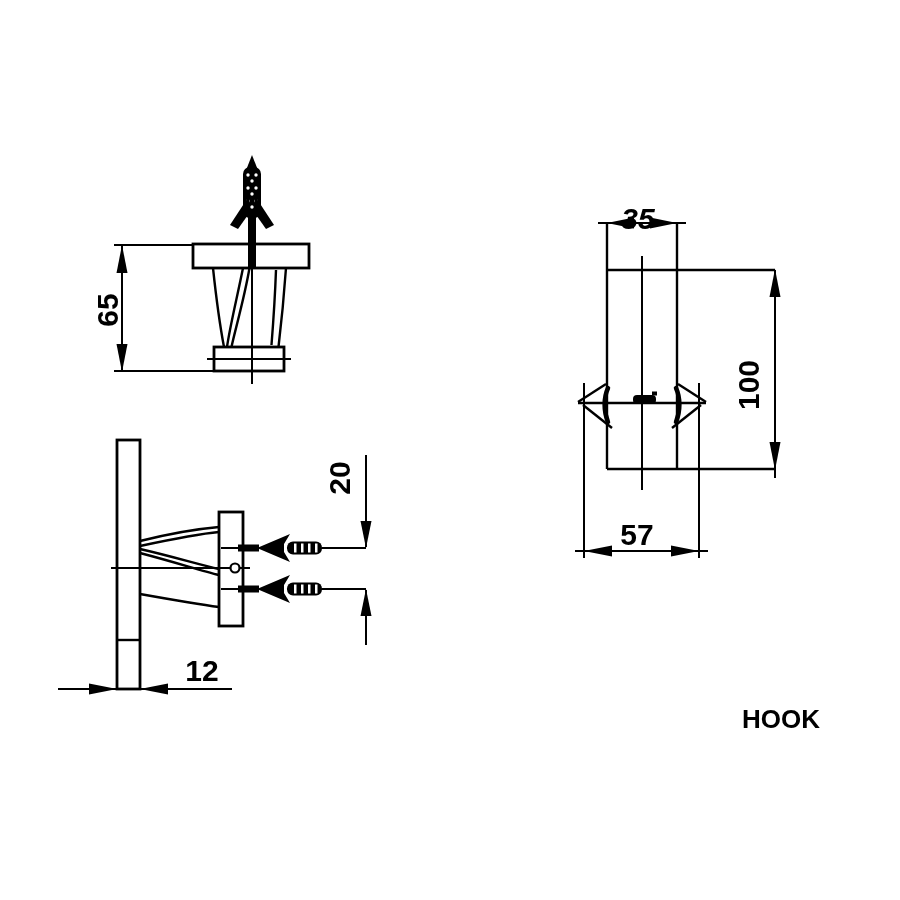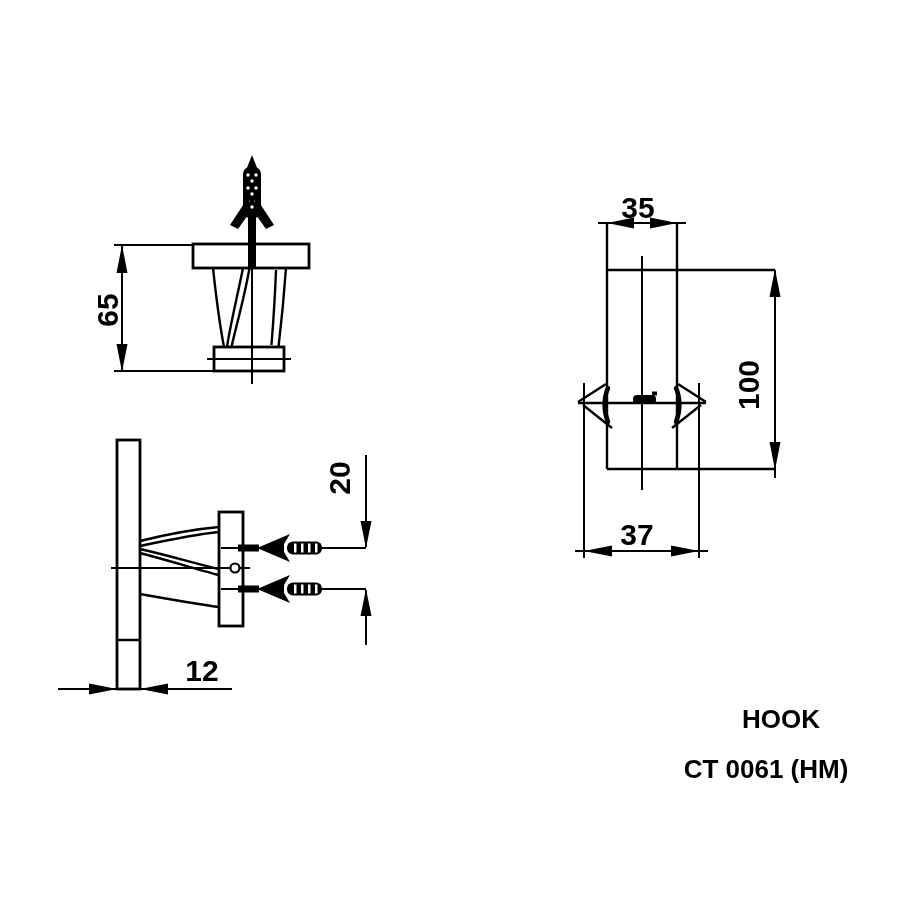--- a/index.html
+++ b/index.html
@@ -158,18 +158,17 @@
       <line class="thin" x1="575" y1="551" x2="708" y2="551"></line>
       <polygon class="blk" points="584,551 612,545.5 612,556.5"></polygon>
       <polygon class="blk" points="699,551 671,545.5 671,556.5"></polygon>
     </g>
   </g>
 </svg>
 
 <div class="label rot" style="left:108px;top:310px;">65</div>
 <div class="label rot" style="left:340px;top:478px;">20</div>
 <div class="label" style="left:202px;top:671px;">12</div>
-<div class="label" style="left:638px;top:208px;">35</div>
+<div class="label" style="left:638px;top:219px;font-style:italic;">35</div>
 <div class="label rot" style="left:749px;top:385px;">100</div>
-<div class="label" style="left:637px;top:535px;">37</div>
+<div class="label" style="left:637px;top:535px;">57</div>
 <div class="label title" style="left:781px;top:719px;text-align:center;">HOOK</div>
-<div class="label title" style="left:766px;top:769px;">CT 0061 (HM)</div>
 </div>
 
 </body></html>

